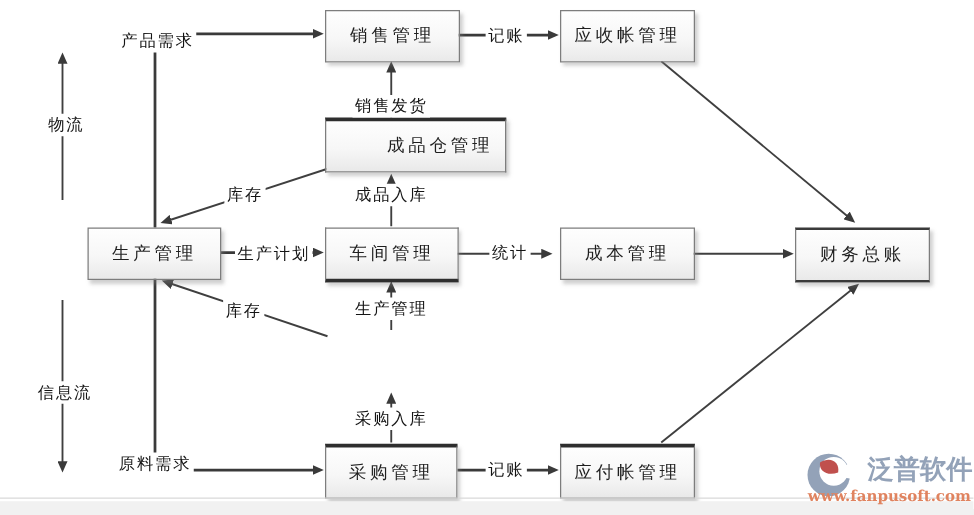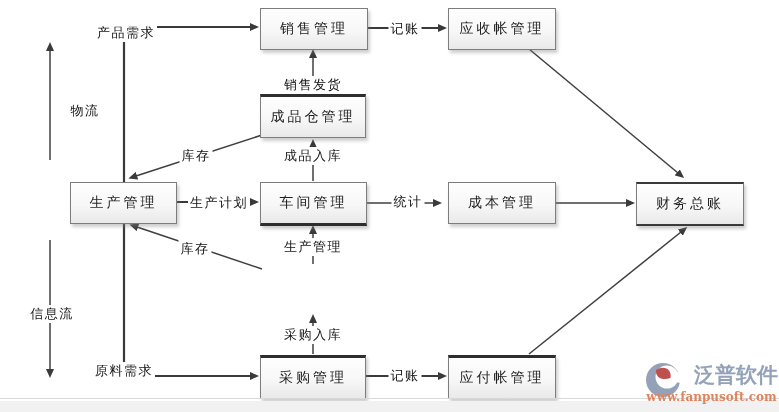--- a/index.html
+++ b/index.html
@@ -64,28 +64,28 @@
     <path class="ln" d="M262,269 L137,227" marker-end="url(#ah)"></path>
     <path class="ln" d="M313,264 L313,233" marker-end="url(#ah)"></path>
     <path class="ln" d="M313,354 L313,322" marker-end="url(#ah)"></path>
     <path class="lnt" d="M124,222 L124,376 L251,376" marker-end="url(#ah)"></path>
     <path class="lnt" d="M366,376 L439,376" marker-end="url(#ah)"></path>
   </svg>
 
   <div class="node" style="left:70px;top:182px;width:105px;height:40px;">生产管理</div>
   <div class="node" style="left:260px;top:8px;width:106px;height:40px;">销售管理</div>
   <div class="node" style="left:448px;top:8px;width:106px;height:40px;">应收帐管理</div>
-  <div class="node edge-top" style="left:260px;top:94px;width:104px;height:40px;">成品仓管理</div>
+  <div class="node edge-top" style="left:260px;top:94px;width:104px;height:40px;padding-left:39px;">成品仓管理</div>
   <div class="node" style="left:448px;top:182px;width:106px;height:40px;">成本管理</div>
   <div class="node edge-bottom" style="left:260px;top:182px;width:105px;height:40px;">车间管理</div>
   <div class="node edge-top2 edge-bottom2" style="left:636px;top:182px;width:106px;height:40px;">财务总账</div>
   <div class="node edge-top" style="left:260px;top:355px;width:104px;height:40px;">采购管理</div>
   <div class="node edge-top" style="left:448px;top:355px;width:106px;height:40px;">应付帐管理</div>
 
-  <div class="elabel" style="left:53px;top:102px;margin-left:32px;">物流</div>
+  <div class="elabel" style="left:53px;top:91px;">物流</div>
   <div class="elabel" style="left:52px;top:305px;">信息流</div>
 
   <div class="elabel" style="left:126px;top:24px;">产品需求</div>
   <div class="elabel" style="left:405px;top:20px;">记账</div>
   <div class="elabel" style="left:313px;top:64px;margin-top:12px;">销售发货</div>
   <div class="elabel" style="left:196px;top:147px;">库存</div>
   <div class="elabel" style="left:313px;top:147px;">成品入库</div>
   <div class="elabel" style="left:219px;top:194px;">生产计划</div>
   <div class="elabel" style="left:408px;top:193px;">统计</div>
   <div class="elabel" style="left:195px;top:240px;">库存</div>

